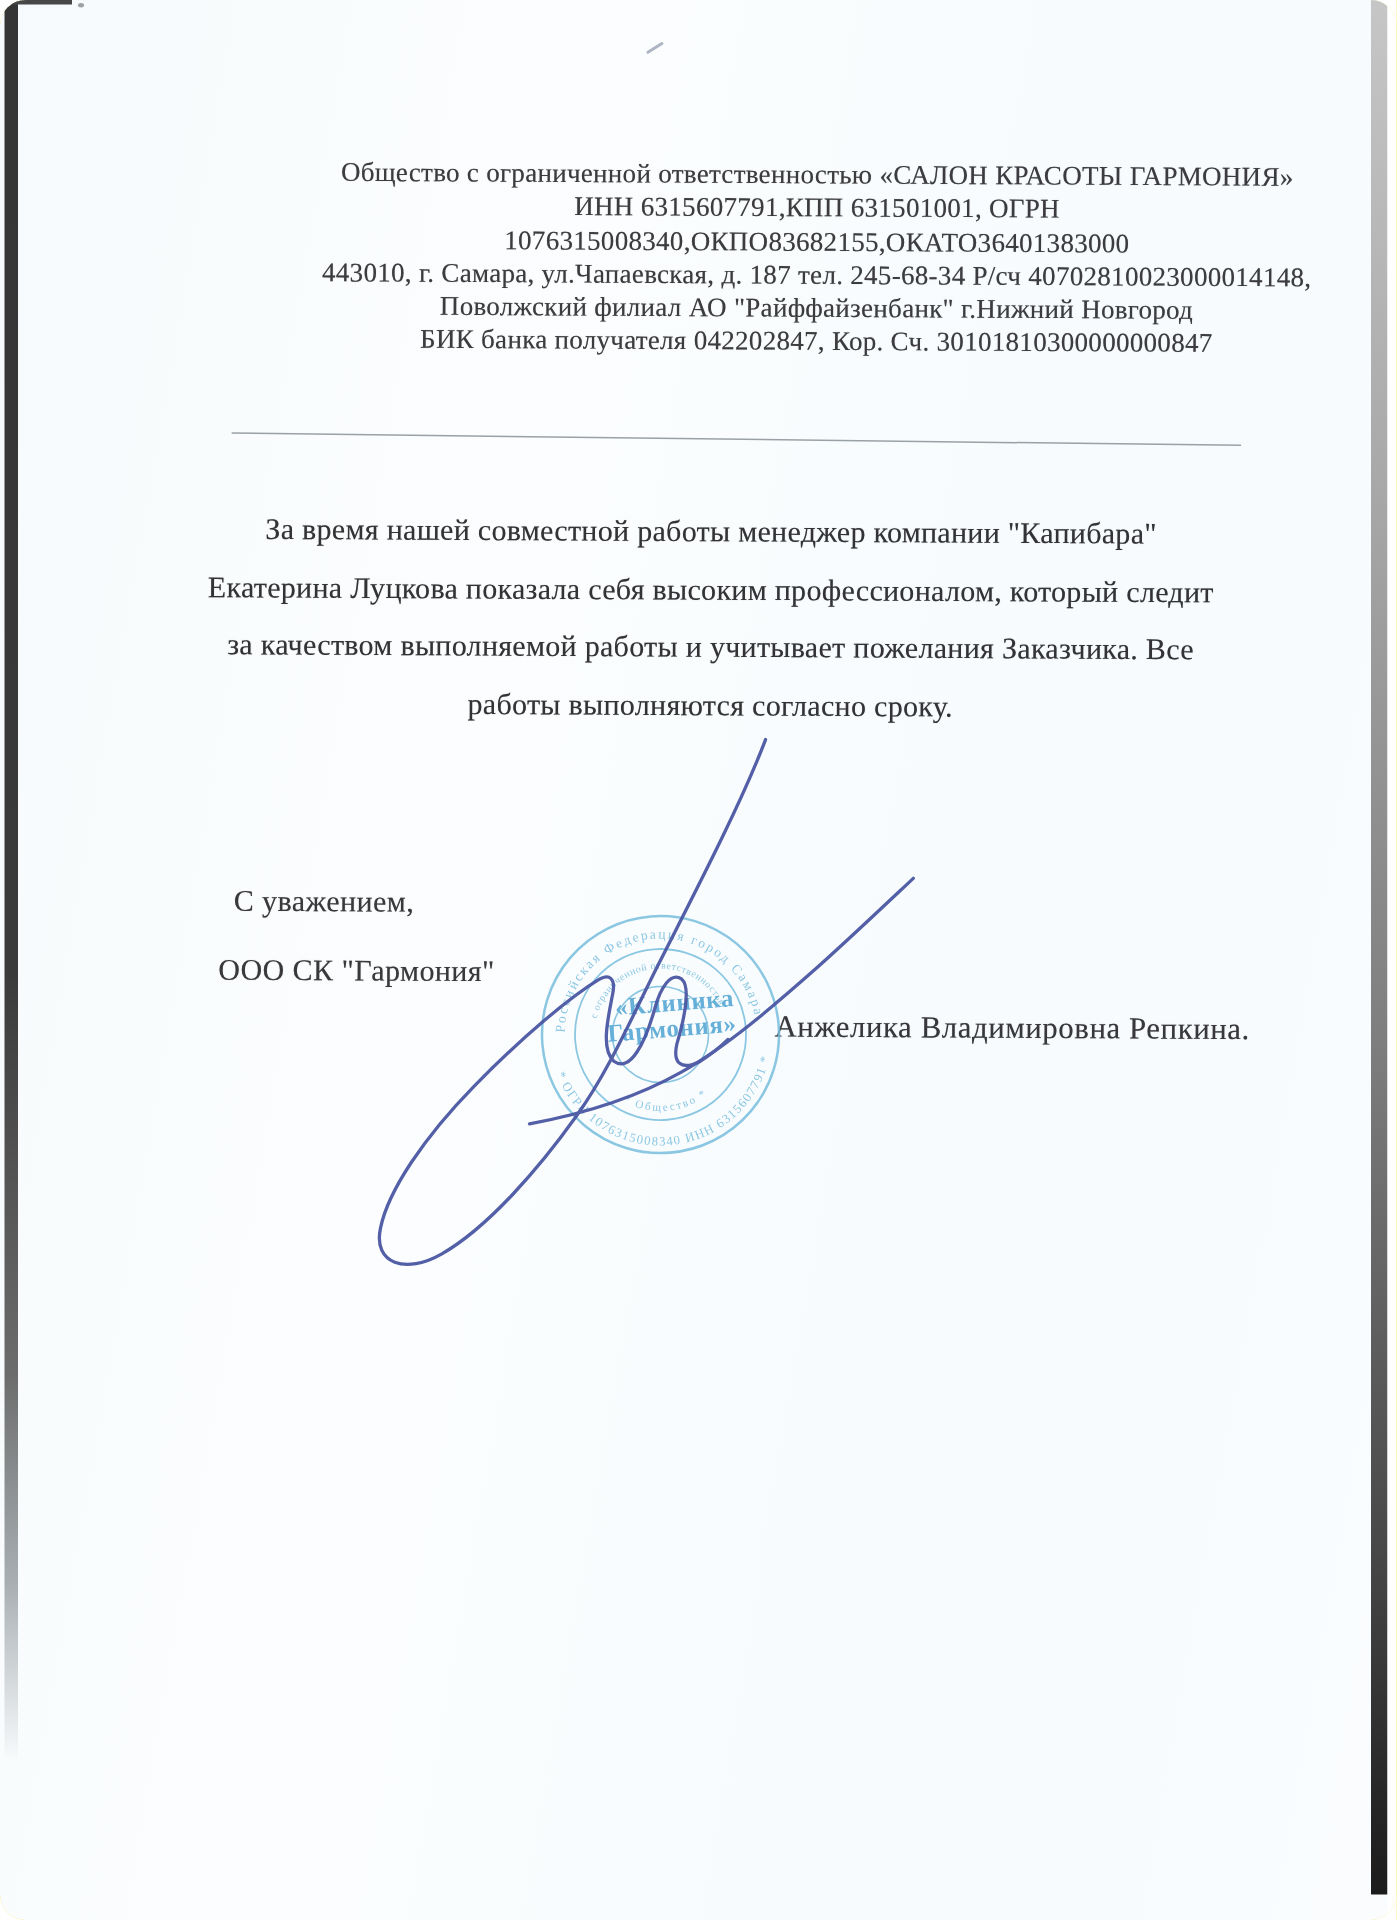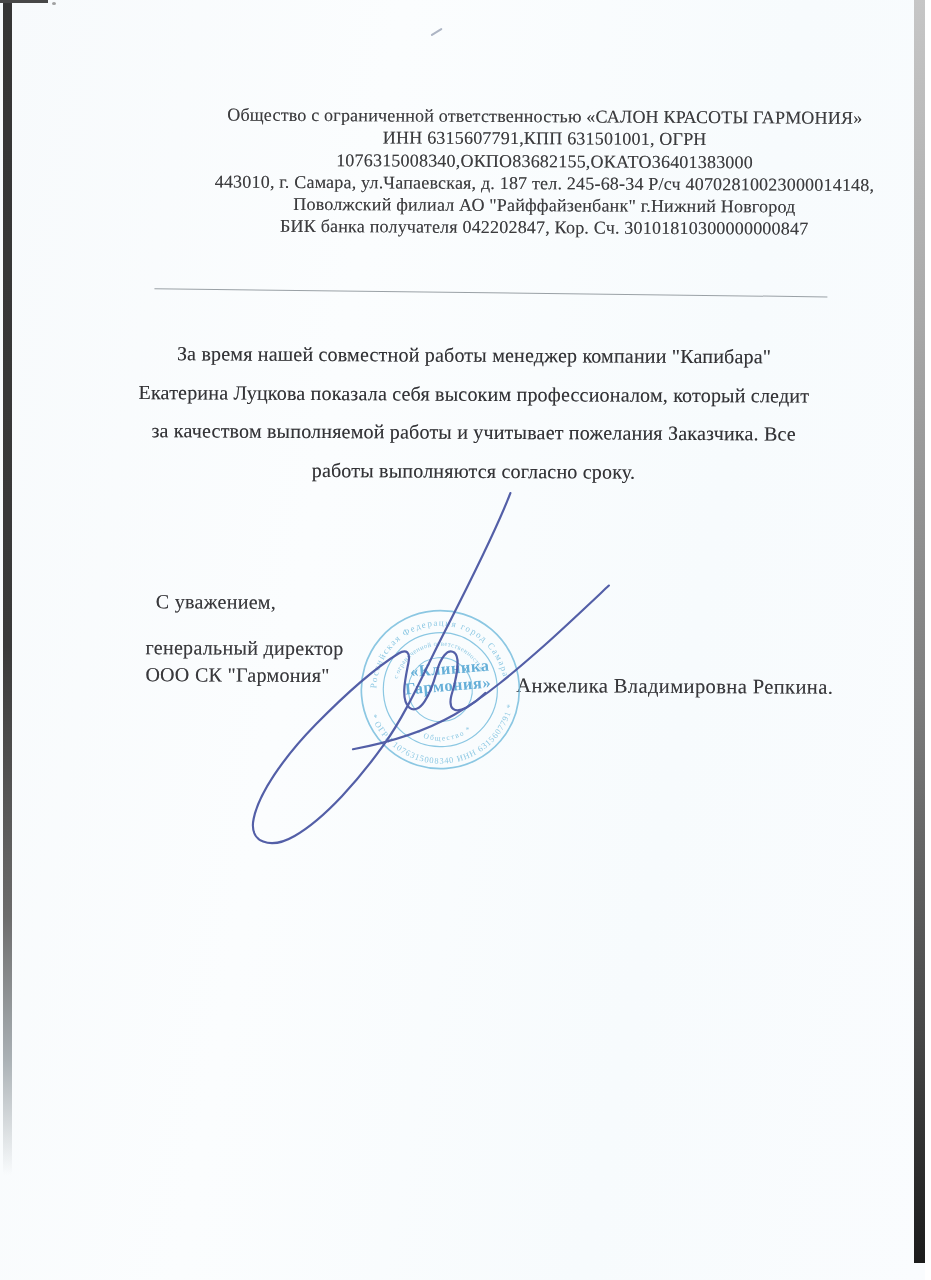--- a/index.html
+++ b/index.html
@@ -1,19 +1,20 @@
 <!DOCTYPE html>
 <html><head>
 <meta charset="utf-8">
 <style>
   html,body{margin:0;padding:0;background:#ffffff;}
   .scan{
     position:relative;width:931px;height:1280px;overflow:hidden;
     background:#fde047;
     font-family:"Liberation Serif","DejaVu Serif",serif;
+    border-radius:17px;
   }
   .paper{
     position:absolute;left:0;top:0;width:927px;height:1280px;
     background:linear-gradient(100deg,#f7fafc 0%,#fbfdfe 35%,#f7fbfd 70%,#fafcfe 100%);
   }
   
   .edge-left{
     position:absolute;left:3px;top:0;width:9px;height:1175px;
     background:linear-gradient(to bottom,#353535 0%,#3a3a3a 55%,#6c6c6c 78%,#a9b0b4 90%,rgba(180,186,190,0) 100%);
   }
@@ -94,21 +95,20 @@
     <div class="body-block">
       <div>За время нашей совместной работы менеджер компании "Капибара"</div>
       <div>Екатерина Луцкова показала себя высоким профессионалом, который следит</div>
       <div>за качеством выполняемой работы и учитывает пожелания Заказчика. Все</div>
       <div>работы выполняются согласно сроку.</div>
     </div>
 
     <div class="salutation">С уважением,</div>
 
     <div class="role-block">
-      <div>генеральный директор</div>
       <div>ООО СК "Гармония"</div>
     </div>
 
     <div class="signer-name">Анжелика Владимировна Репкина.</div>
 
     <svg class="stamp" viewBox="0 0 170 170">
       <defs>
         <path id="tp-outer-top" d="M 21 85 A 64 64 0 0 1 149 85"></path>
         <path id="tp-outer-bottom" d="M 11 85 A 74 74 0 0 0 159 85"></path>
         <path id="tp-inner-top" d="M 41 85 A 44 44 0 0 1 129 85"></path>

